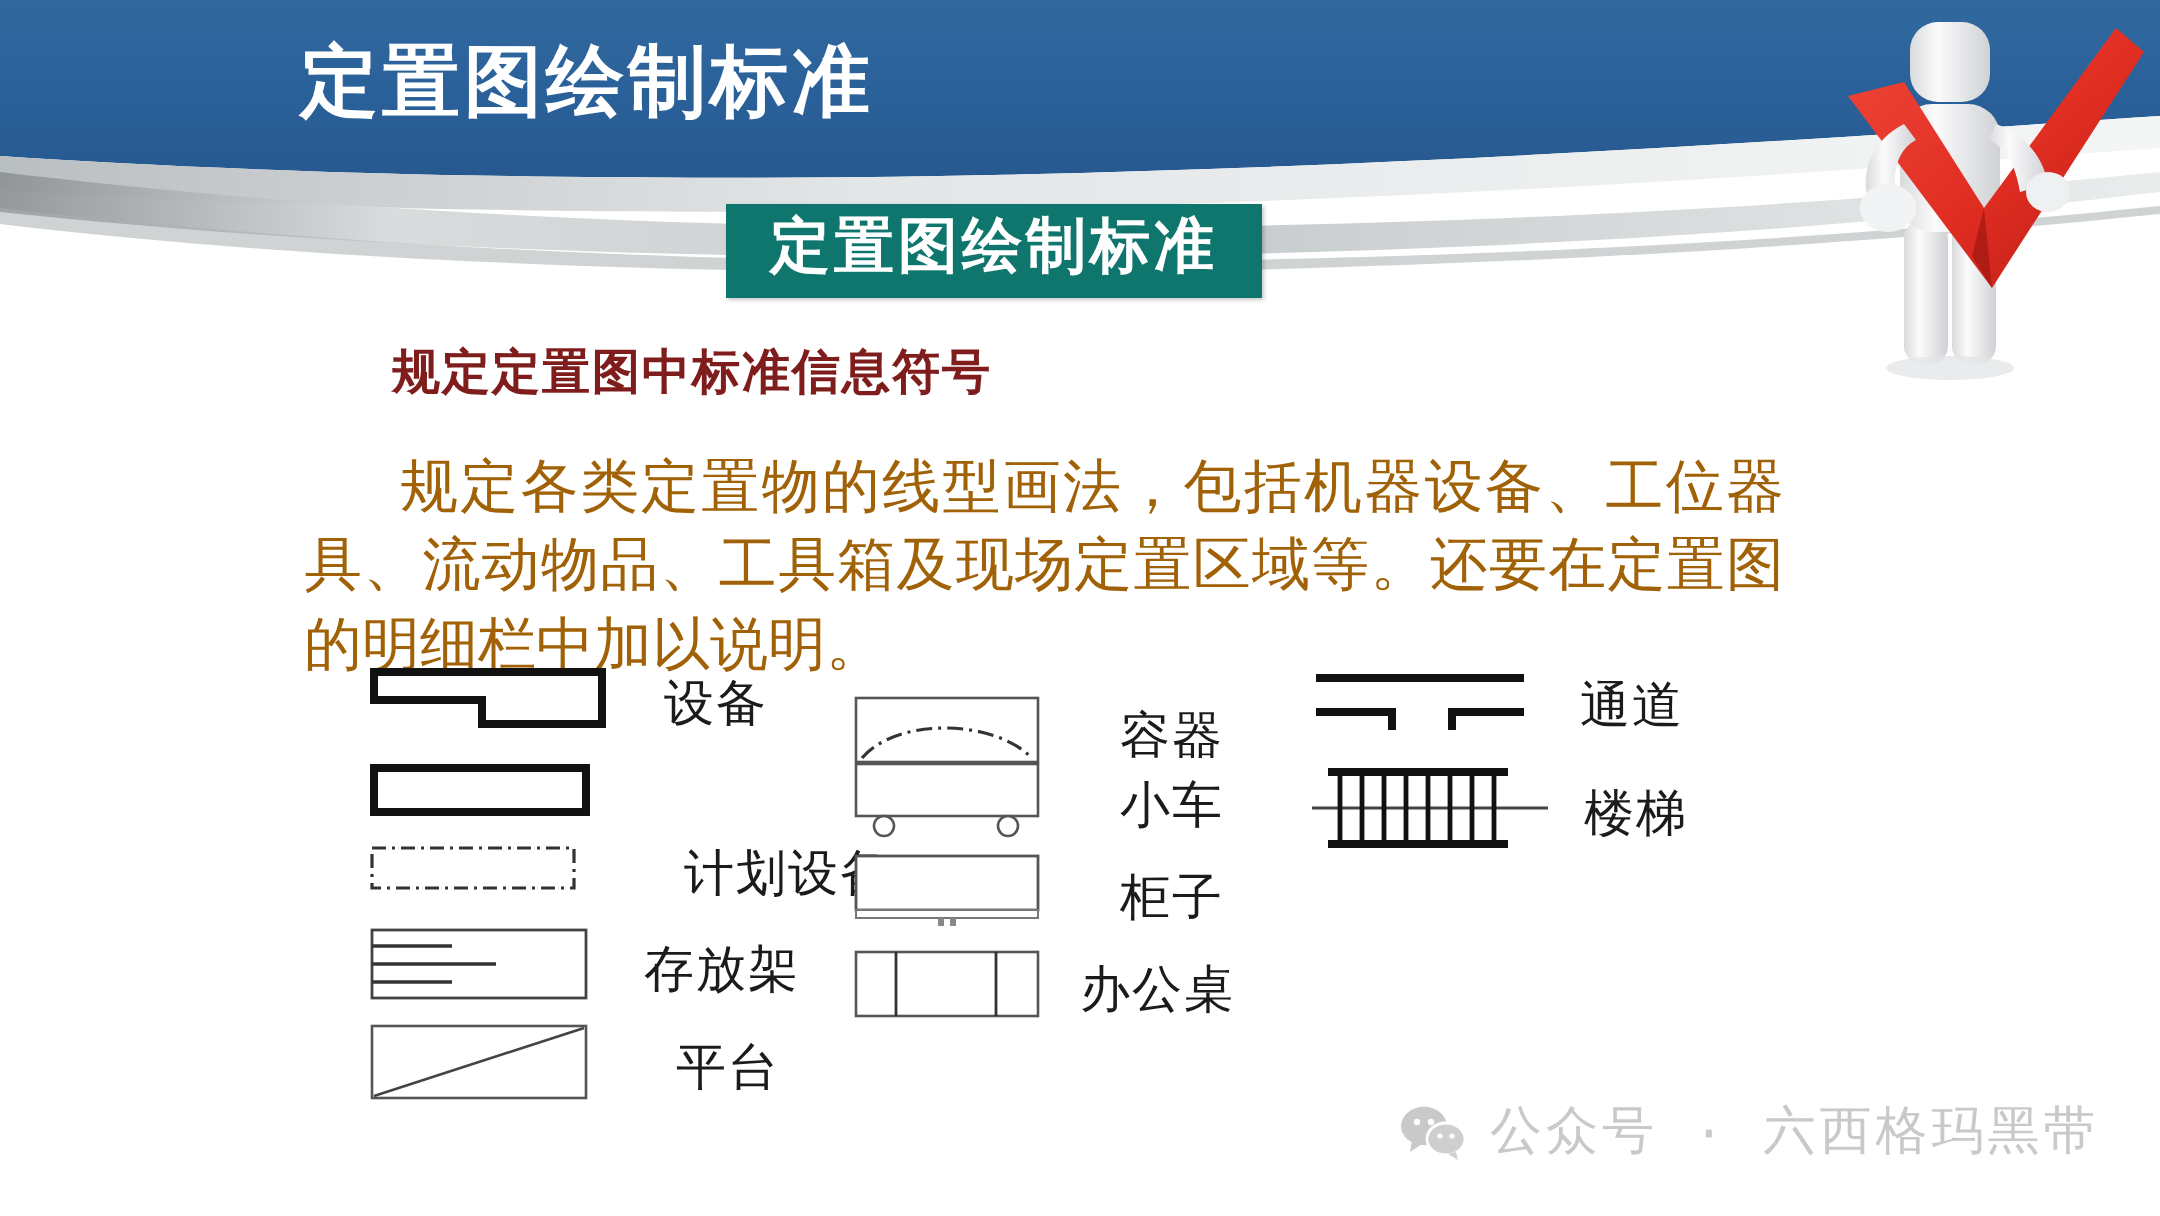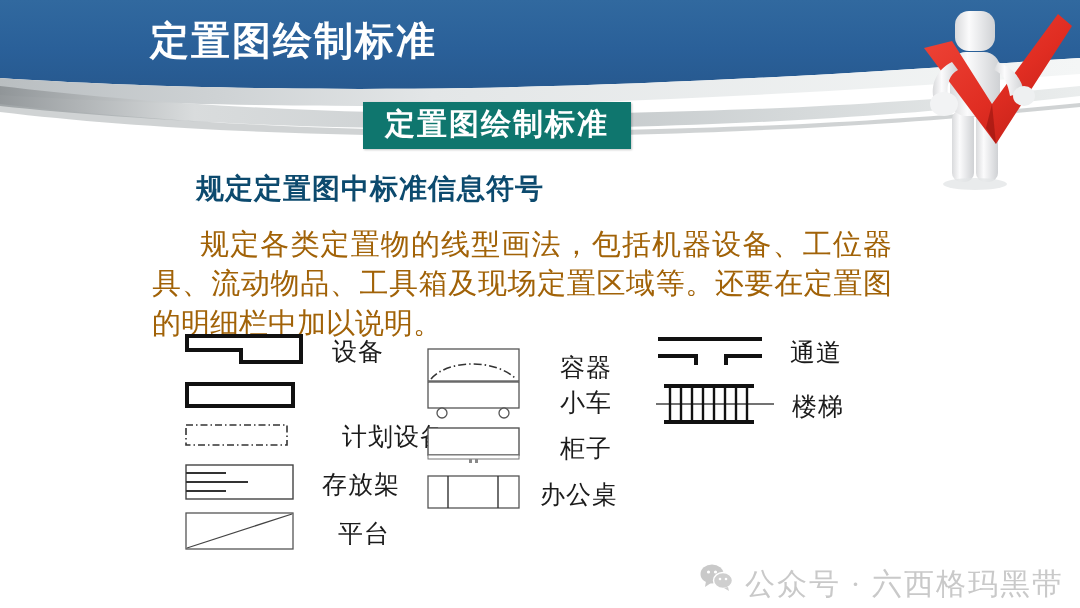--- a/index.html
+++ b/index.html
@@ -58,23 +58,23 @@
     box-shadow: 1px 1px 2px rgba(0,0,0,.22);
     white-space: nowrap;
   }
 
   
   .sub-heading {
     position: absolute;
     left: 196px;
     top: 170px;
     font-family: "Liberation Sans", sans-serif;
-    font-size: 28px;
+    font-size: 24px;
     font-weight: bold;
-    color: #0c4a6e;
+    color: #7f1d1d;
     letter-spacing: 1px;
     white-space: nowrap;
   }
 
   
   .body-text {
     position: absolute;
     left: 152px;
     top: 225px;
     width: 740px;
@@ -122,26 +122,25 @@
   
   .footer {
     position: absolute;
     left: 700px;
     top: 548px;
     display: flex;
     align-items: center;
     gap: 11px;
   }
   .footer-text {
-    font-family: Liberation Serif, serif;
-    font-size: 30px;
+    font-family: Liberation Mono, monospace;
+    font-size: 26px;
     color: #c9c9c9;
     letter-spacing: 2px;
     white-space: nowrap;
-    margin-top: 16px;
   }
   .wechat-icon { display: block; }
 
   
   .mascot {
     position: absolute;
     left: 900px;
     top: 0px;
   }
 </style>

